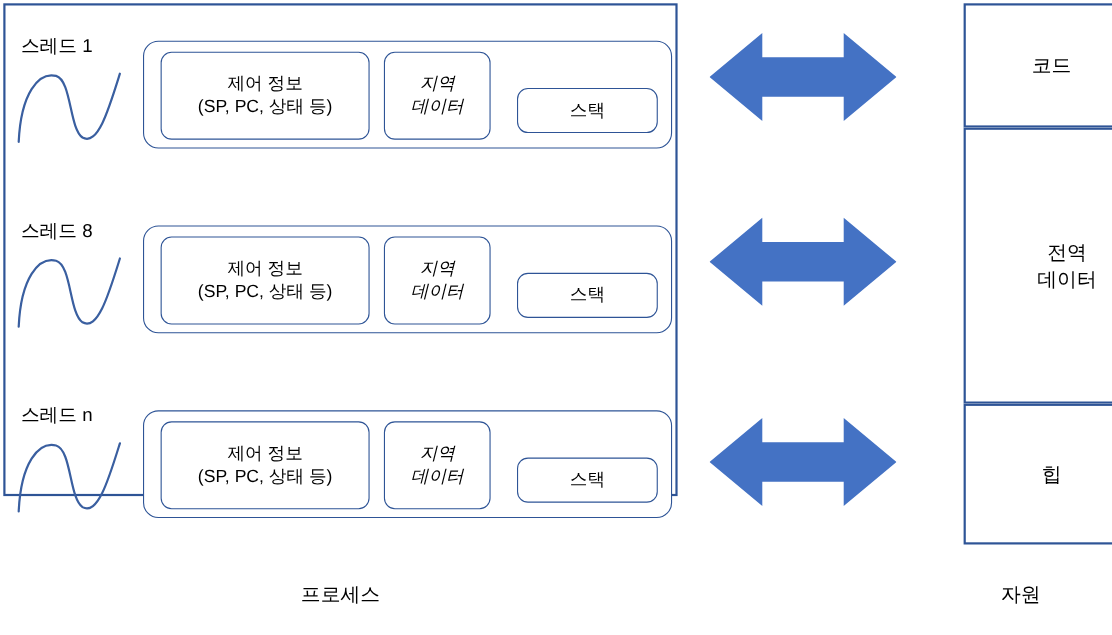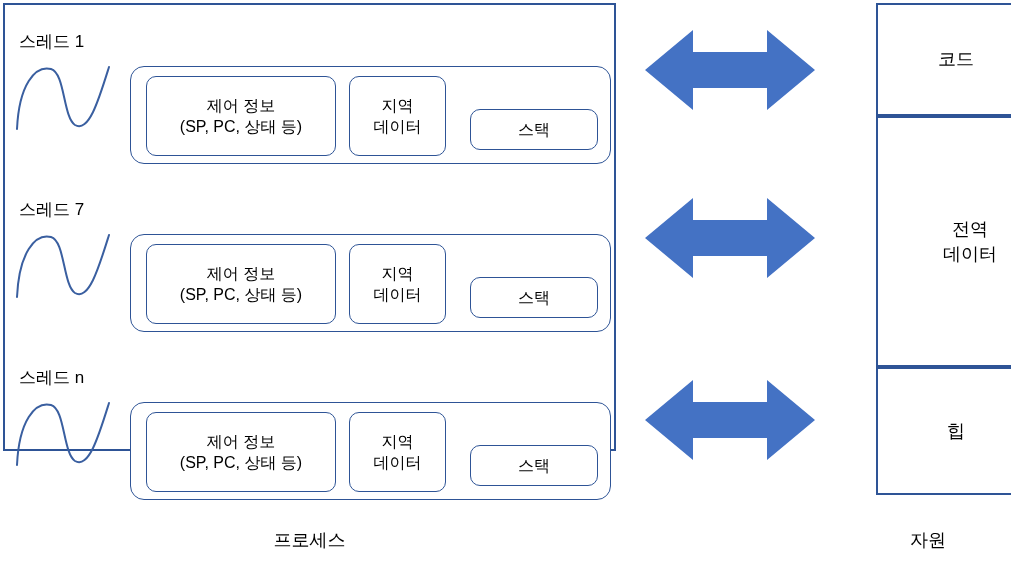--- a/index.html
+++ b/index.html
@@ -67,21 +67,20 @@
   .thread-container {
     position: absolute;
     left: 125px;
     top: 10px;
     width: 481px;
     height: 98px;
     border: 1.4px solid #2E5496;
     border-radius: 14px;
     box-sizing: border-box;
     background: #ffffff;
-    margin-top: 29px;
   }
 
   .inner-box {
     position: absolute;
     border: 1.4px solid #2E5496;
     border-radius: 10px;
     box-sizing: border-box;
     background: #ffffff;
     display: flex;
     align-items: center;
@@ -96,20 +95,21 @@
     left: 15px;
     top: 9px;
     width: 190px;
     height: 80px;
   }
   .inner-box.localdata {
     left: 218px;
     top: 9px;
     width: 97px;
     height: 80px;
+    font-style: italic;
   }
   .inner-box.stack {
     left: 339px;
     top: 42px;
     width: 128px;
     height: 41px;
   }
 
   .inner-box .txt { display: block; }
   .inner-box .txt .l { display: block; white-space: nowrap; }
@@ -204,21 +204,21 @@
         </div>
         <div class="inner-box stack">
           <span class="txt">
             <span class="l">스택</span>
           </span>
         </div>
       </div>
     </div>
 
     <div class="thread-row r2">
-      <div class="thread-label">스레드 7</div>
+      <div class="thread-label">스레드 8</div>
       <div class="thread-squiggle">
         <svg width="104" height="72" viewBox="0 0 104 72" xmlns="http://www.w3.org/2000/svg">
           <path d="M4 70 C 6 26, 22 6, 38 10 C 52 14, 50 58, 62 66 C 76 74, 86 40, 96 8" fill="none" stroke="#3A5FA0" stroke-width="2" stroke-linecap="round"></path>
         </svg>
       </div>
       <div class="thread-container">
         <div class="inner-box control">
           <span class="txt">
             <span class="l">제어 정보</span>
             <span class="l">(SP, PC, 상태 등)</span>

